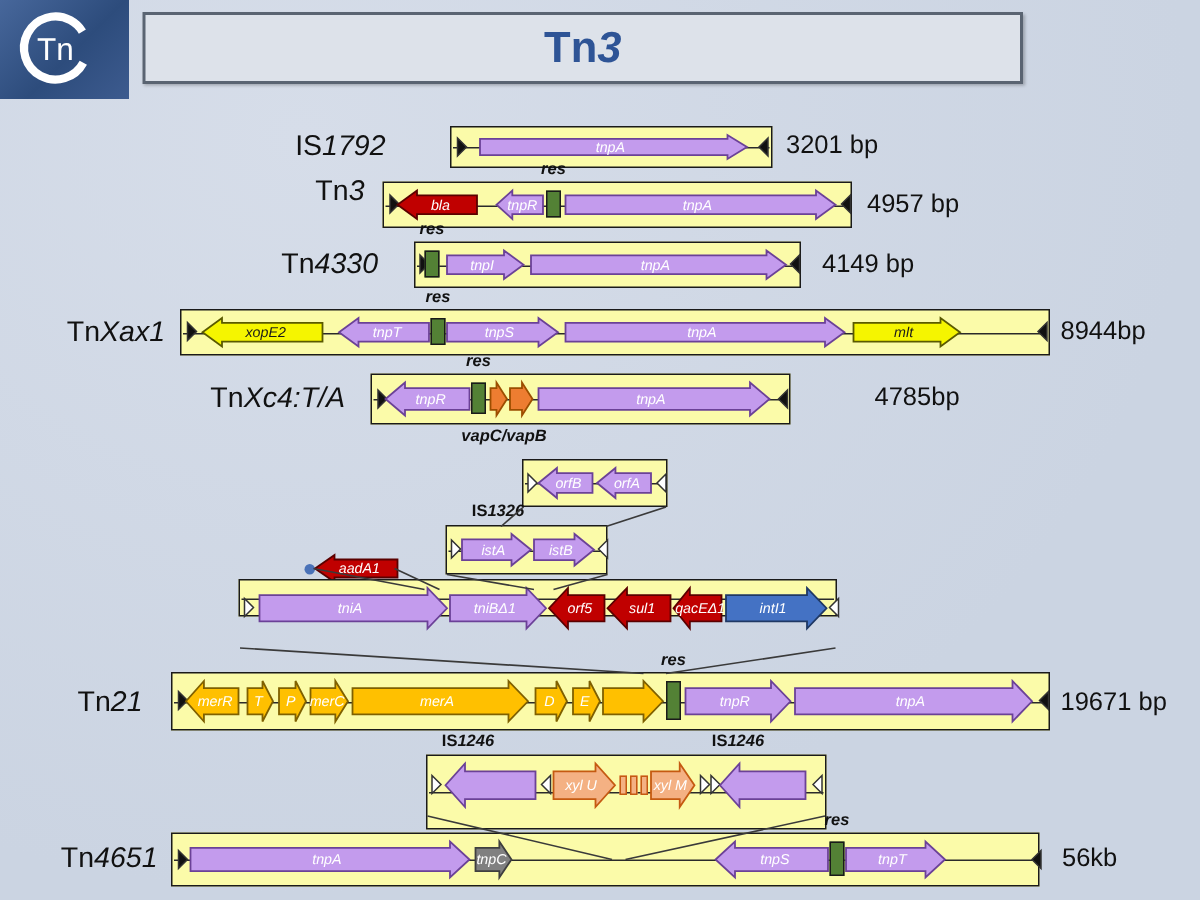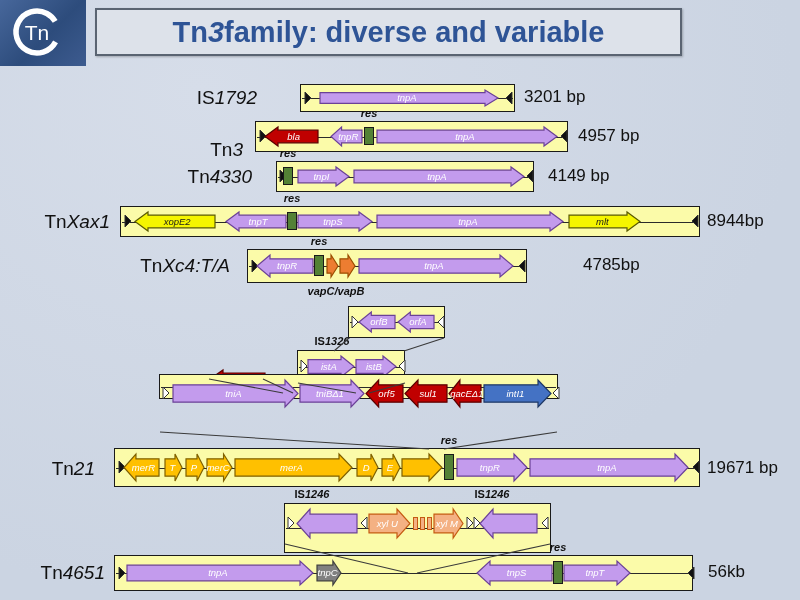--- a/index.html
+++ b/index.html
@@ -26,39 +26,38 @@
 <div id="slide">
   <div id="logo">
     <svg width="86" height="66" viewBox="0 0 86 66">
       <circle cx="37" cy="32" r="21" fill="none" stroke="#ffffff" stroke-width="5.5" stroke-dasharray="110 22" transform="rotate(28 37 32)"></circle>
       <text x="37" y="40" text-anchor="middle" font-size="21" fill="#ffffff" font-family="Liberation Sans, sans-serif">Tn</text>
     </svg>
   </div>
   <div class="title-bar">
     <span>Tn</span>
       <span class="it">3</span>
-      <span> family: diverse and variable</span>
   </div>
   <div id="diagram">
       <div class="rowname" style="left: 57px; top: 87px;"><span>IS</span><span class="it">1792</span></div>
       <div class="sizelab" style="left: 524px; top: 87px;">3201 bp</div>
       <div class="box" style="left: 300px; top: 84px; width: 215px; height: 28px;">
         <div class="midline"></div>
         <svg width="8" height="14" style="position: absolute; left: 3px; top: 5.5px; overflow: visible;">
           <polygon points="1,1 7,7 1,13" fill="#111111" stroke="#333333" stroke-width="1"></polygon>
         </svg>
         <svg width="180" height="18" style="position: absolute; left: 18px; top: 3.5px; overflow: visible;">
           <path d="M1 3.6L166 3.6L166 1L179 9L166 17L166 14.4L1 14.4Z" fill="#c39bed" stroke="#6b4197" stroke-width="1.2"></path>
           <text x="87.9" y="12.2" text-anchor="middle" font-size="9.5" font-style="italic" fill="#ffffff" font-family="Liberation Sans, sans-serif">tnpA</text>
         </svg>
         <svg width="8" height="14" style="position: absolute; left: 204px; top: 5.5px; overflow: visible;">
           <polygon points="7,1 1,7 7,13" fill="#111111" stroke="#333333" stroke-width="1"></polygon>
         </svg>
       </div>
-      <div class="rowname" style="left: 43px; top: 139px;"><span>Tn</span><span class="it">3</span></div>
+      <div class="rowname" style="left: 43px; top: 117px;"><span>Tn</span><span class="it">3</span></div>
       <div class="sizelab" style="left: 578px; top: 126px;">4957 bp</div>
       <div class="box" style="left: 255px; top: 121px; width: 313px; height: 31px;">
         <div class="midline"></div>
         <svg width="8" height="14" style="position: absolute; left: 3px; top: 7px; overflow: visible;">
           <polygon points="1,1 7,7 1,13" fill="#111111" stroke="#333333" stroke-width="1"></polygon>
         </svg>
         <svg width="55" height="21" style="position: absolute; left: 8px; top: 3.5px; overflow: visible;">
           <path d="M54 4.2L14 4.2L14 1L1 10.5L14 20L14 16.8L54 16.8Z" fill="#c00000" stroke="#5a0000" stroke-width="1.2"></path>
           <text x="29.6" y="13.7" text-anchor="middle" font-size="9.5" font-style="italic" fill="#ffffff" font-family="Liberation Sans, sans-serif">bla</text>
         </svg>
@@ -194,21 +193,21 @@
           <polygon points="7,1 1,7 7,13" fill="#ffffff" stroke="#333333" stroke-width="1"></polygon>
         </svg>
       </div>
       <div class="nofr" style="left: 202px; top: 355px; width: 64px; height: 26px;">
         <div class="dot" style="left: 1px; top: 9.5px; width: 7px; height: 7px;"></div>
         <svg width="57" height="20" style="position: absolute; left: 7px; top: 3px; overflow: visible;">
           <path d="M56 4L14 4L14 1L1 10L14 19L14 16L56 16Z" fill="#c00000" stroke="#5a0000" stroke-width="1.2"></path>
           <text x="30.6" y="13.2" text-anchor="middle" font-size="9.5" font-style="italic" fill="#ffffff" font-family="Liberation Sans, sans-serif">aadA1</text>
         </svg>
       </div>
-      <div class="box" style="left: 159px; top: 374px; width: 399px; height: 25px;">
+      <div class="box" style="left: 159px; top: 386px; width: 399px; height: 25px;">
         <div class="midline"></div>
         <svg width="8" height="14" style="position: absolute; left: 2px; top: 11px; overflow: visible;">
           <polygon points="1,1 7,7 1,13" fill="#ffffff" stroke="#333333" stroke-width="1"></polygon>
         </svg>
         <svg width="127" height="29" style="position: absolute; left: 12px; top: 3.5px; overflow: visible;">
           <path d="M1 5.800000000000001L113 5.800000000000001L113 1L126 14.5L113 28L113 23.200000000000003L1 23.200000000000003Z" fill="#c39bed" stroke="#6b4197" stroke-width="1.2"></path>
           <text x="61.4" y="17.7" text-anchor="middle" font-size="9.5" font-style="italic" fill="#ffffff" font-family="Liberation Sans, sans-serif">tniA</text>
         </svg>
         <svg width="66" height="29" style="position: absolute; left: 139px; top: 3.5px; overflow: visible;">
           <path d="M1 5.800000000000001L52 5.800000000000001L52 1L65 14.5L52 28L52 23.200000000000003L1 23.200000000000003Z" fill="#c39bed" stroke="#6b4197" stroke-width="1.2"></path>

